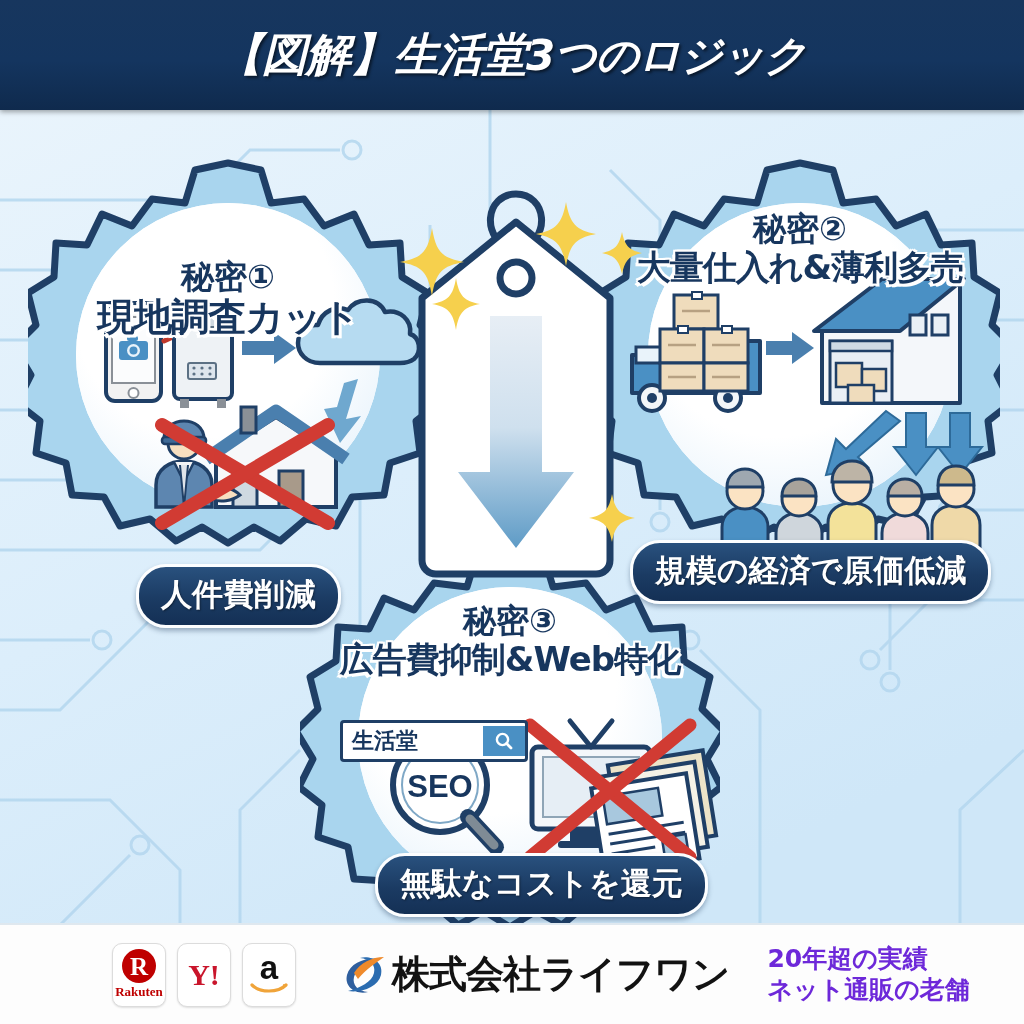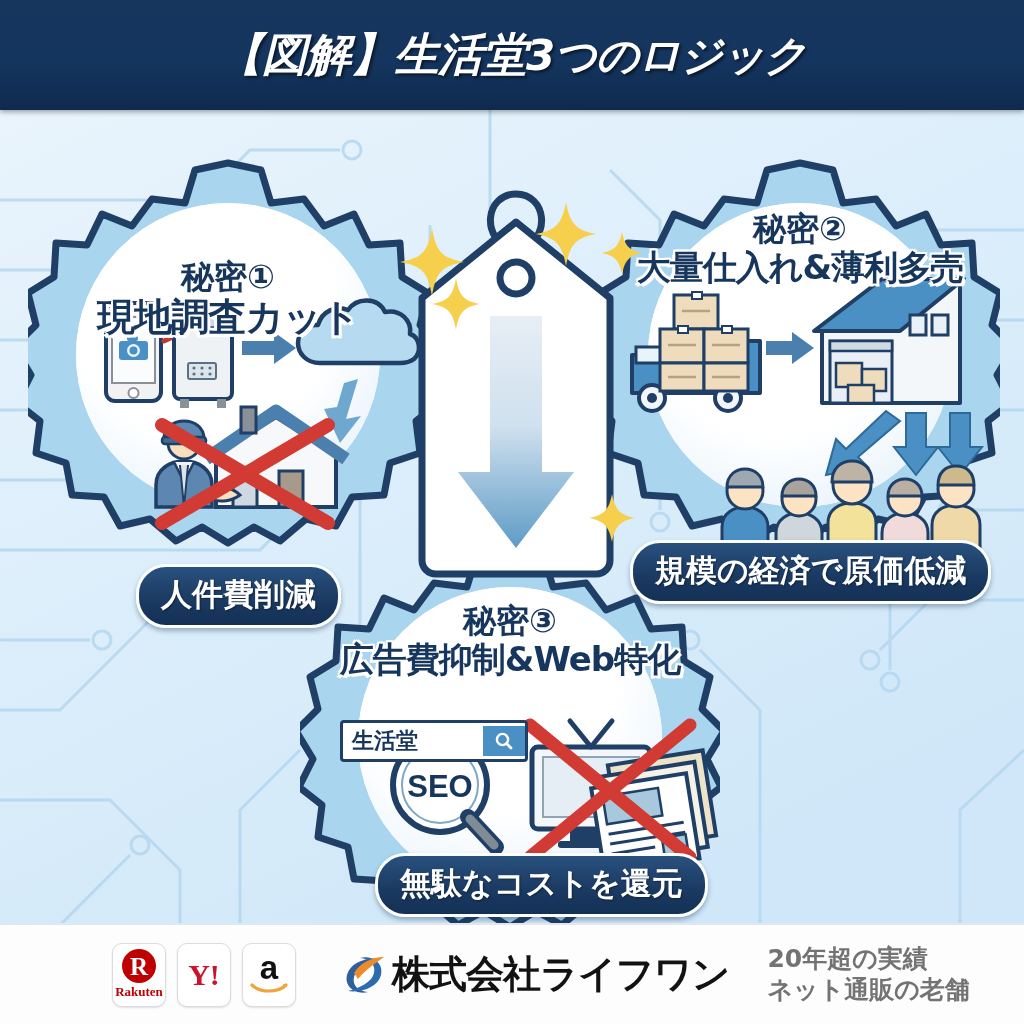--- a/index.html
+++ b/index.html
@@ -87,21 +87,21 @@
   .rk-word{font-size:13px;color:#bf0000;font-weight:bold;font-family:Liberation Serif, serif;}
   .yh{font-family:"Liberation Serif",serif;font-weight:bold;font-size:30px;color:#c9152b;line-height:1;}
   .az-wrap{display:flex;flex-direction:column;align-items:center;}
   .az{font-family:"Liberation Sans",sans-serif;font-weight:bold;font-size:33px;color:#111;line-height:.85;}
 
   .company{display:flex;align-items:center;margin-left:40px;}
   .company-name{
     font-size:38px;font-weight:bold;color:#121212;letter-spacing:-1px;white-space:nowrap;
   }
   .tagline{
-    margin-left:38px;font-size:25px;font-weight:bold;color:#737373;line-height:1.22;white-space:nowrap;
+    margin-left:38px;font-size:25px;font-weight:bold;color:#6d28d9;line-height:1.22;white-space:nowrap;
   }
 </style>
 </head>
 <body>
 
 <div class="stage">
 
   <svg class="bg-circuit" viewBox="0 0 1024 815" preserveAspectRatio="none">
     <defs>
       <linearGradient id="bgGrad" x1="0" y1="0" x2="0.6" y2="1">

